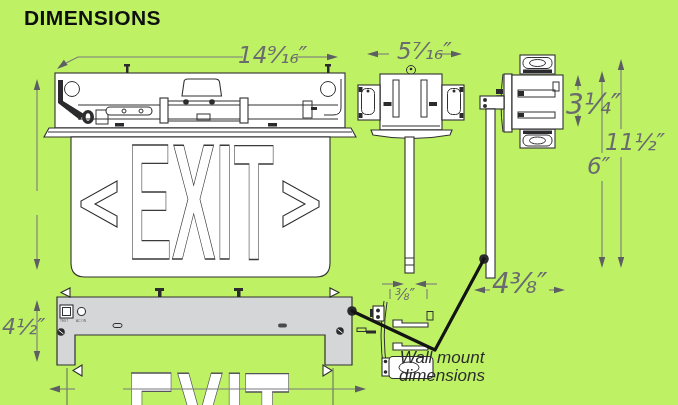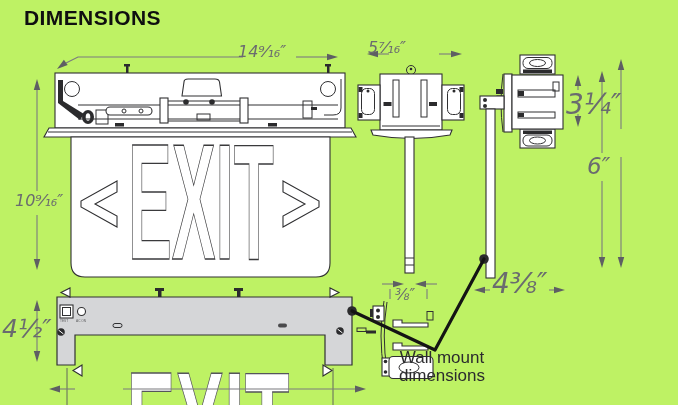--- a/index.html
+++ b/index.html
@@ -2,24 +2,24 @@
 <html><head>
 <meta charset="utf-8">
 <style>
   html,body{margin:0;padding:0;background:#fff;}
   #stage{position:relative;width:678px;height:405px;background:#bef264;overflow:hidden;
          font-family:"Liberation Sans",sans-serif;}
   #title{position:absolute;left:24px;top:6px;font-size:21px;font-weight:bold;
          letter-spacing:.4px;color:#0f0f10;}
   .dl{position:absolute;font-family:"DejaVu Sans",sans-serif;font-style:italic;
       color:#6a6b6f;white-space:nowrap;line-height:1;}
-  .f20{font-size:16px;} .f22{font-size:28px;} .f23{font-size:23px;}
-  .f25{font-size:25px;} .f15{font-size:15px;}
+  .f20{font-size:23px;} .f22{font-size:28px;} .f23{font-size:23px;}
+  .f25{font-size:22px;} .f15{font-size:15px;}
   #callout-text{position:absolute;left:386px;top:349px;width:112px;text-align:center;
-      font-size:17px;line-height:18px;color:#2c2c2e;
+      font-style:italic;font-size:17px;line-height:18px;color:#2c2c2e;
       font-family:"Liberation Sans",sans-serif;}
   svg{position:absolute;left:0;top:0;}
   .ln{stroke:#7a7b7f;stroke-width:1.1;fill:none;}
   .ah{fill:#5e5f63;stroke:none;}
   .dw{stroke:#303032;stroke-width:1.1;fill:#ffffff;}
   .dwn{stroke:#303032;stroke-width:1;fill:none;}
   .bk{fill:#2b2b2d;stroke:none;}
 </style>
 </head>
 <body>
@@ -235,23 +235,23 @@
       <polygon class="ah" points="37,362 33.8,351 40.2,351"></polygon>
 
       <polygon class="ah" points="49,389 60,385.6 60,392.4"></polygon>
       <line class="ln" x1="60" y1="389" x2="75" y2="389"></line>
       <line class="ln" x1="123" y1="389" x2="355" y2="389"></line>
       <polygon class="ah" points="366,389 355,385.6 355,392.4"></polygon>
     </g>
   </svg>
 
   <div class="dl f20" style="left:238px;top:44px">14⁹⁄₁₆″</div>
-  <div class="dl f20" style="left:368px;top:40px">5⁷⁄₁₆″</div>
-  <div class="dl f20" style="left:15px;top:193px">10⁹⁄₁₆″</div>
+  <div class="dl f20" style="left:397px;top:40px">5⁷⁄₁₆″</div>
   <div class="dl f22" style="left:566px;top:91px">3¼″</div>
+  <div class="dl f23" style="left:605px;top:131px">11½″</div>
   <div class="dl f23" style="left:587px;top:155px">6″</div>
   <div class="dl f22" style="left:492px;top:270px">4⅜″</div>
   <div class="dl f15" style="left:395px;top:288px">⅜″</div>
   <div class="dl f25" style="left:2px;top:316px">4½″</div>
 
   <div id="callout-text">
     <div>Wall mount</div>
     <div>dimensions</div>
   </div>
 

